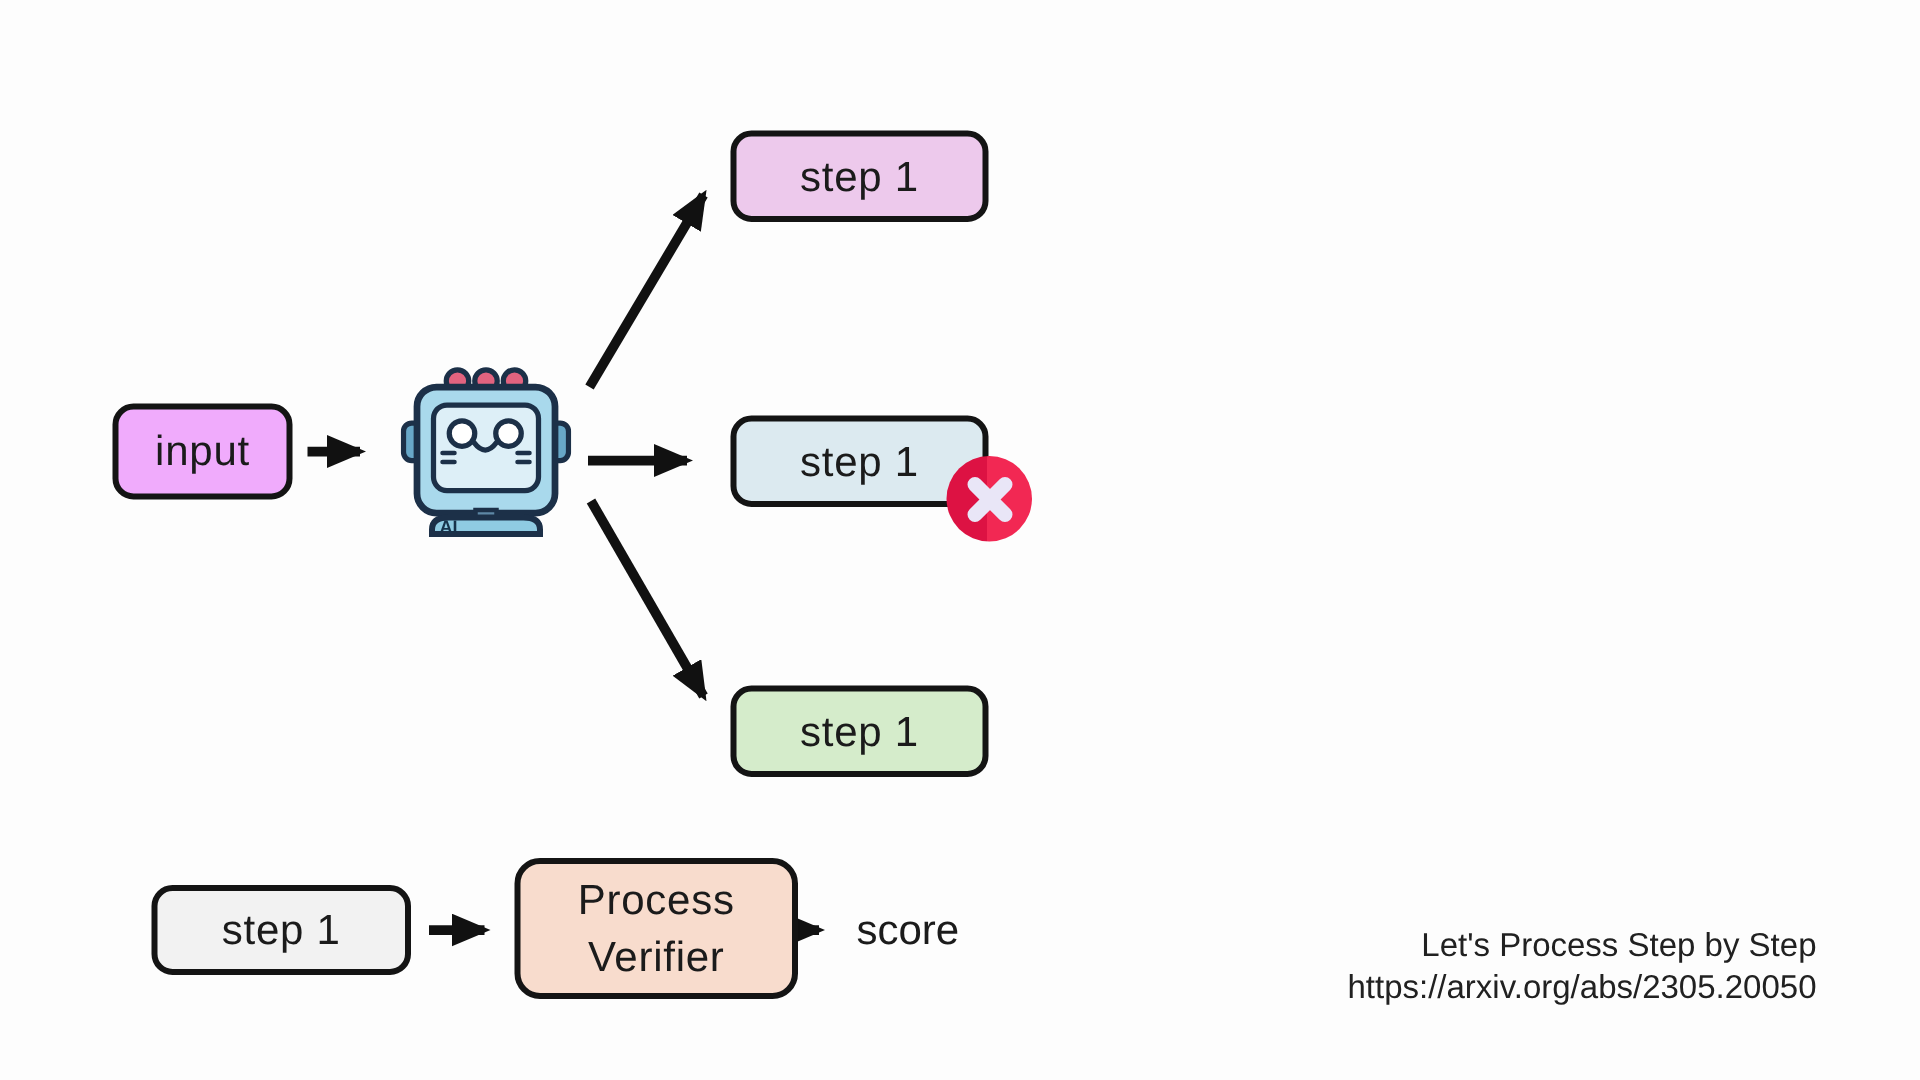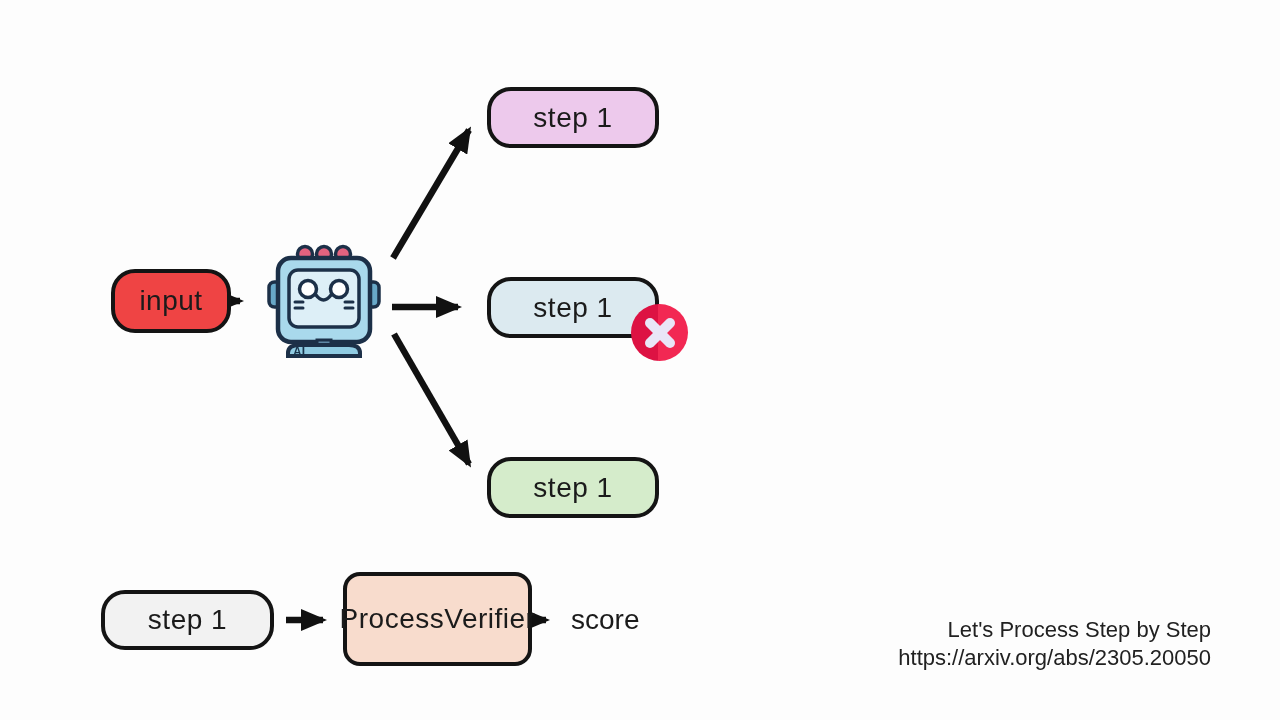--- a/index.html
+++ b/index.html
@@ -17,37 +17,37 @@
     position: absolute;
     left: 0; top: 0;
     width: 1280px; height: 720px;
     pointer-events: none;
     z-index: 1;
   }
 
   .box {
     position: absolute;
     border: 4.5px solid #141414;
-    border-radius: 24px;
+    border-radius: 14px;
     display: flex;
     align-items: center;
     justify-content: center;
     font-size: 28px;
     color: #1b1b1b;
     z-index: 2;
     letter-spacing: 0.5px;
   }
 
   .box-input    { left: 75px;  top: 269px; width: 120px; height: 64px; }
   .box-step-a   { left: 487px; top: 87px;  width: 172px; height: 61px; }
   .box-step-b   { left: 487px; top: 277px; width: 172px; height: 61px; }
   .box-step-c   { left: 487px; top: 457px; width: 172px; height: 61px; }
   .box-step-v   { left: 101px; top: 590px; width: 173px; height: 60px; }
   .box-verifier { left: 343px; top: 572px; width: 189px; height: 94px;
-                  border-radius: 17px; flex-direction: row; line-height: 38px; }
+                  border-radius: 17px; flex-direction: column; line-height: 38px; }
 
   .robot {
     position: absolute;
     left: 267px; top: 241px;
     width: 114px; height: 118px;
     z-index: 2;
   }
 
   .reject-badge {
     position: absolute;
@@ -95,21 +95,21 @@
     <g stroke="#111" stroke-width="6.5" fill="none">
       <line x1="205" y1="301" x2="240" y2="301" marker-end="url(#ah)"></line>
       <line x1="393" y1="258" x2="469" y2="130" marker-end="url(#ah)"></line>
       <line x1="392" y1="307" x2="458" y2="307" marker-end="url(#ah)"></line>
       <line x1="394" y1="334" x2="469" y2="464" marker-end="url(#ah)"></line>
       <line x1="286" y1="620" x2="323" y2="620" marker-end="url(#ah)"></line>
       <line x1="510" y1="620" x2="546" y2="620" marker-end="url(#ah)"></line>
     </g>
   </svg>
 
-  <div class="box box-input" style="background-color: #ef4444; margin-left: 36px;">
+  <div class="box box-input" style="background-color: #f0abfc;">
     <span>input</span>
   </div>
 
   <svg class="robot" viewBox="0 0 114 118">
 
     <g>
       <circle cx="38" cy="13" r="7.5" fill="#e2637f" stroke="#1c3048" stroke-width="3.5"></circle>
       <circle cx="57" cy="13" r="7.5" fill="#e2637f" stroke="#1c3048" stroke-width="3.5"></circle>
       <circle cx="76" cy="13" r="7.5" fill="#e2637f" stroke="#1c3048" stroke-width="3.5"></circle>
     </g>

